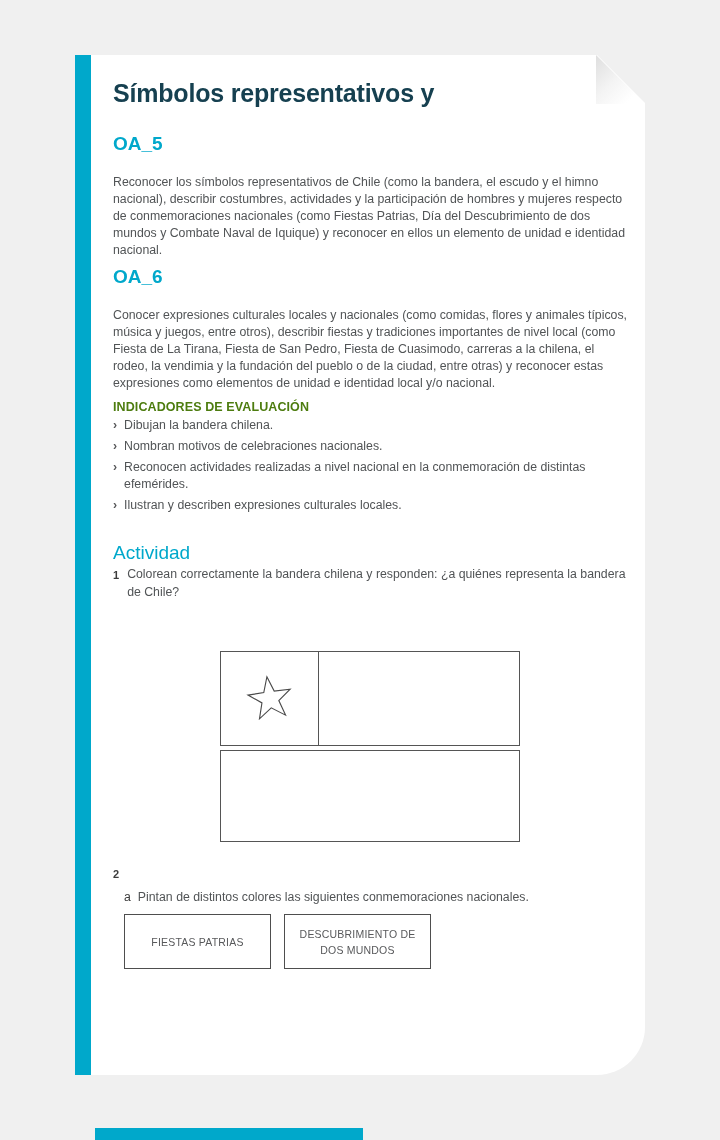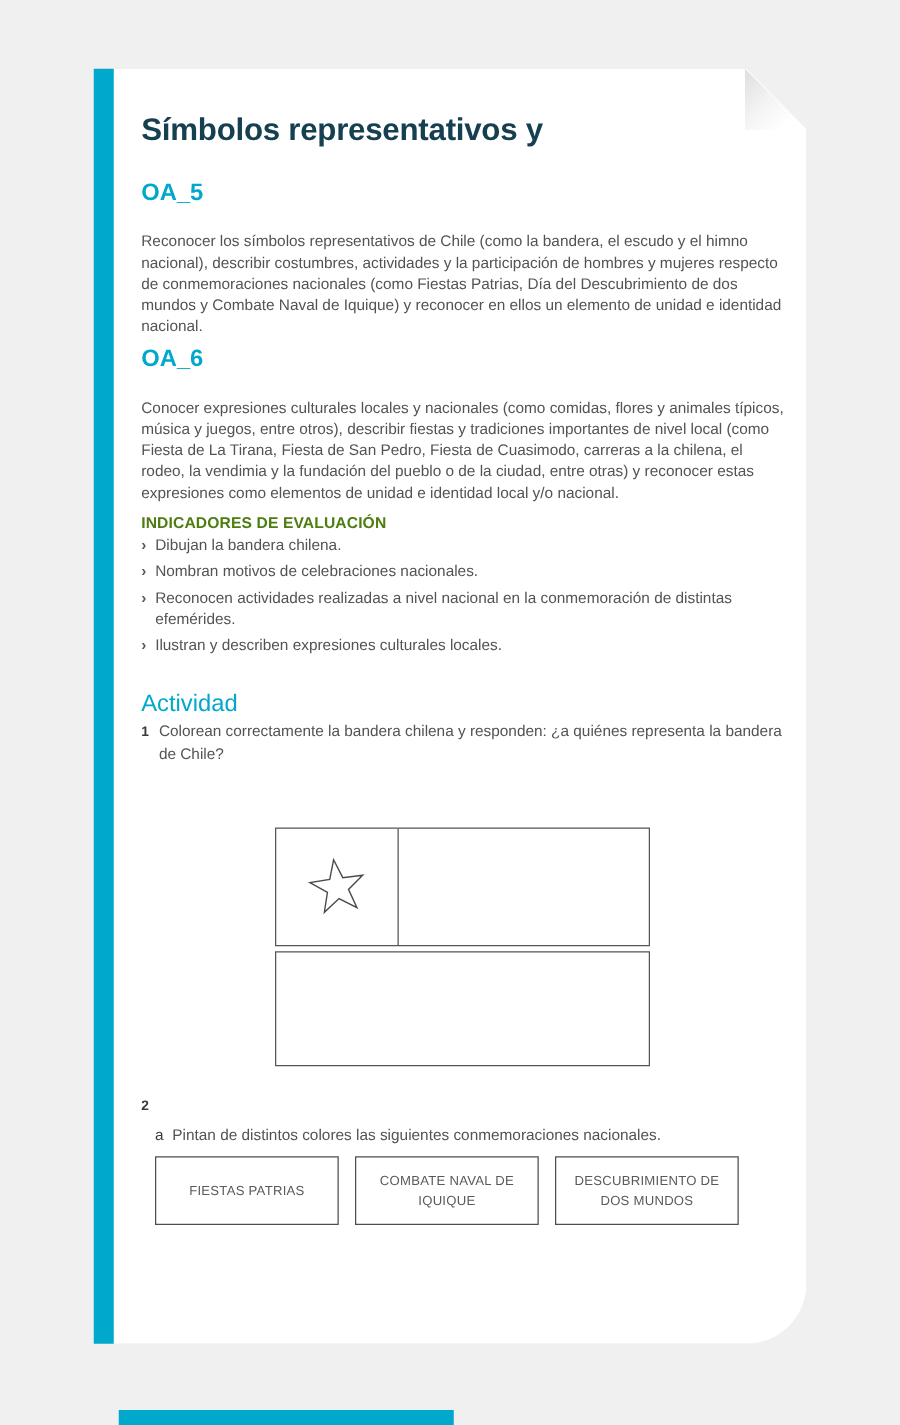--- a/index.html
+++ b/index.html
@@ -12,21 +12,21 @@
   }
   .accent-stripe {
     position:absolute; left:75px; top:55px; width:16px; height:1020px;
     background:var(--color-accent,#00a8cb);
   }
   .page {
     position:absolute; left:91px; top:55px; width:554px; height:1020px;
     background:#ffffff;
     border-bottom-right-radius:48px;
     clip-path:polygon(0 0, 506px 0, 554px 48px, 554px 1020px, 0 1020px);
-    padding:33px 15px 0 22px;
+    padding:22px 15px 0 22px;
   }
   .fold {
     position:absolute; top:0; right:0; width:49px; height:49px;
     clip-path:polygon(0 0, 100% 100%, 0 100%);
     background:linear-gradient(135deg,#dedede 0%,#f4f4f4 45%,#ffffff 80%);
   }
   .title {
     font-size:25px; font-weight:bold; line-height:32px;
     color:var(--color-title,#164050); letter-spacing:-0.2px;
   }
@@ -160,19 +160,18 @@
 
     <div class="num2">2</div>
 
     <div class="sub-item">
       <span class="sub-letter">a</span>
       <span>Pintan de distintos colores las siguientes conmemoraciones nacionales.</span>
     </div>
 
     <div class="boxes">
       <div class="name-box">FIESTAS PATRIAS</div>
-      <div class="name-box">COMBATE NAVAL DE IQUIQUE</div>
       <div class="name-box">DESCUBRIMIENTO DE DOS MUNDOS</div>
     </div>
   </section>
 </div>
 
 <div class="bottom-bar"></div>
 
 </body></html>

